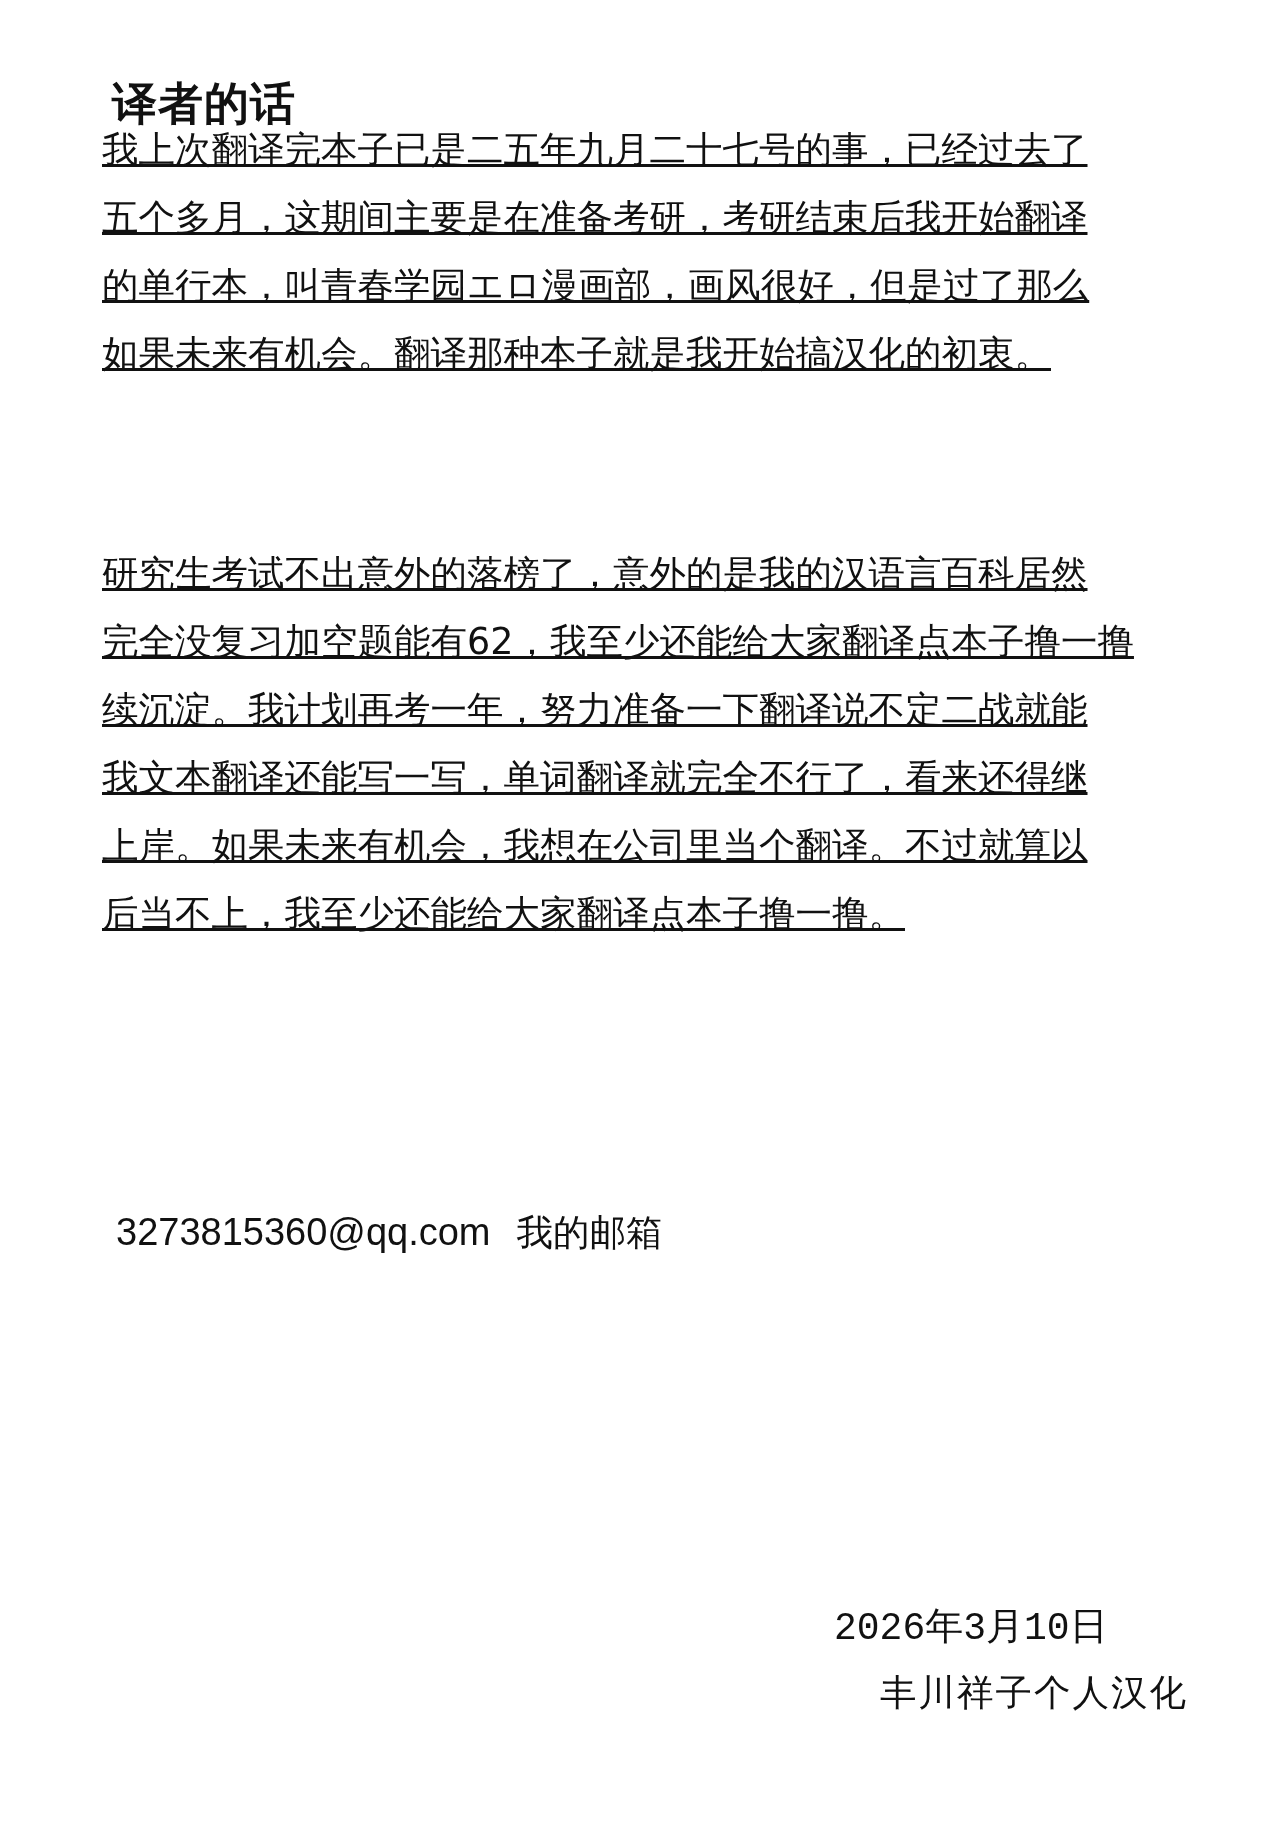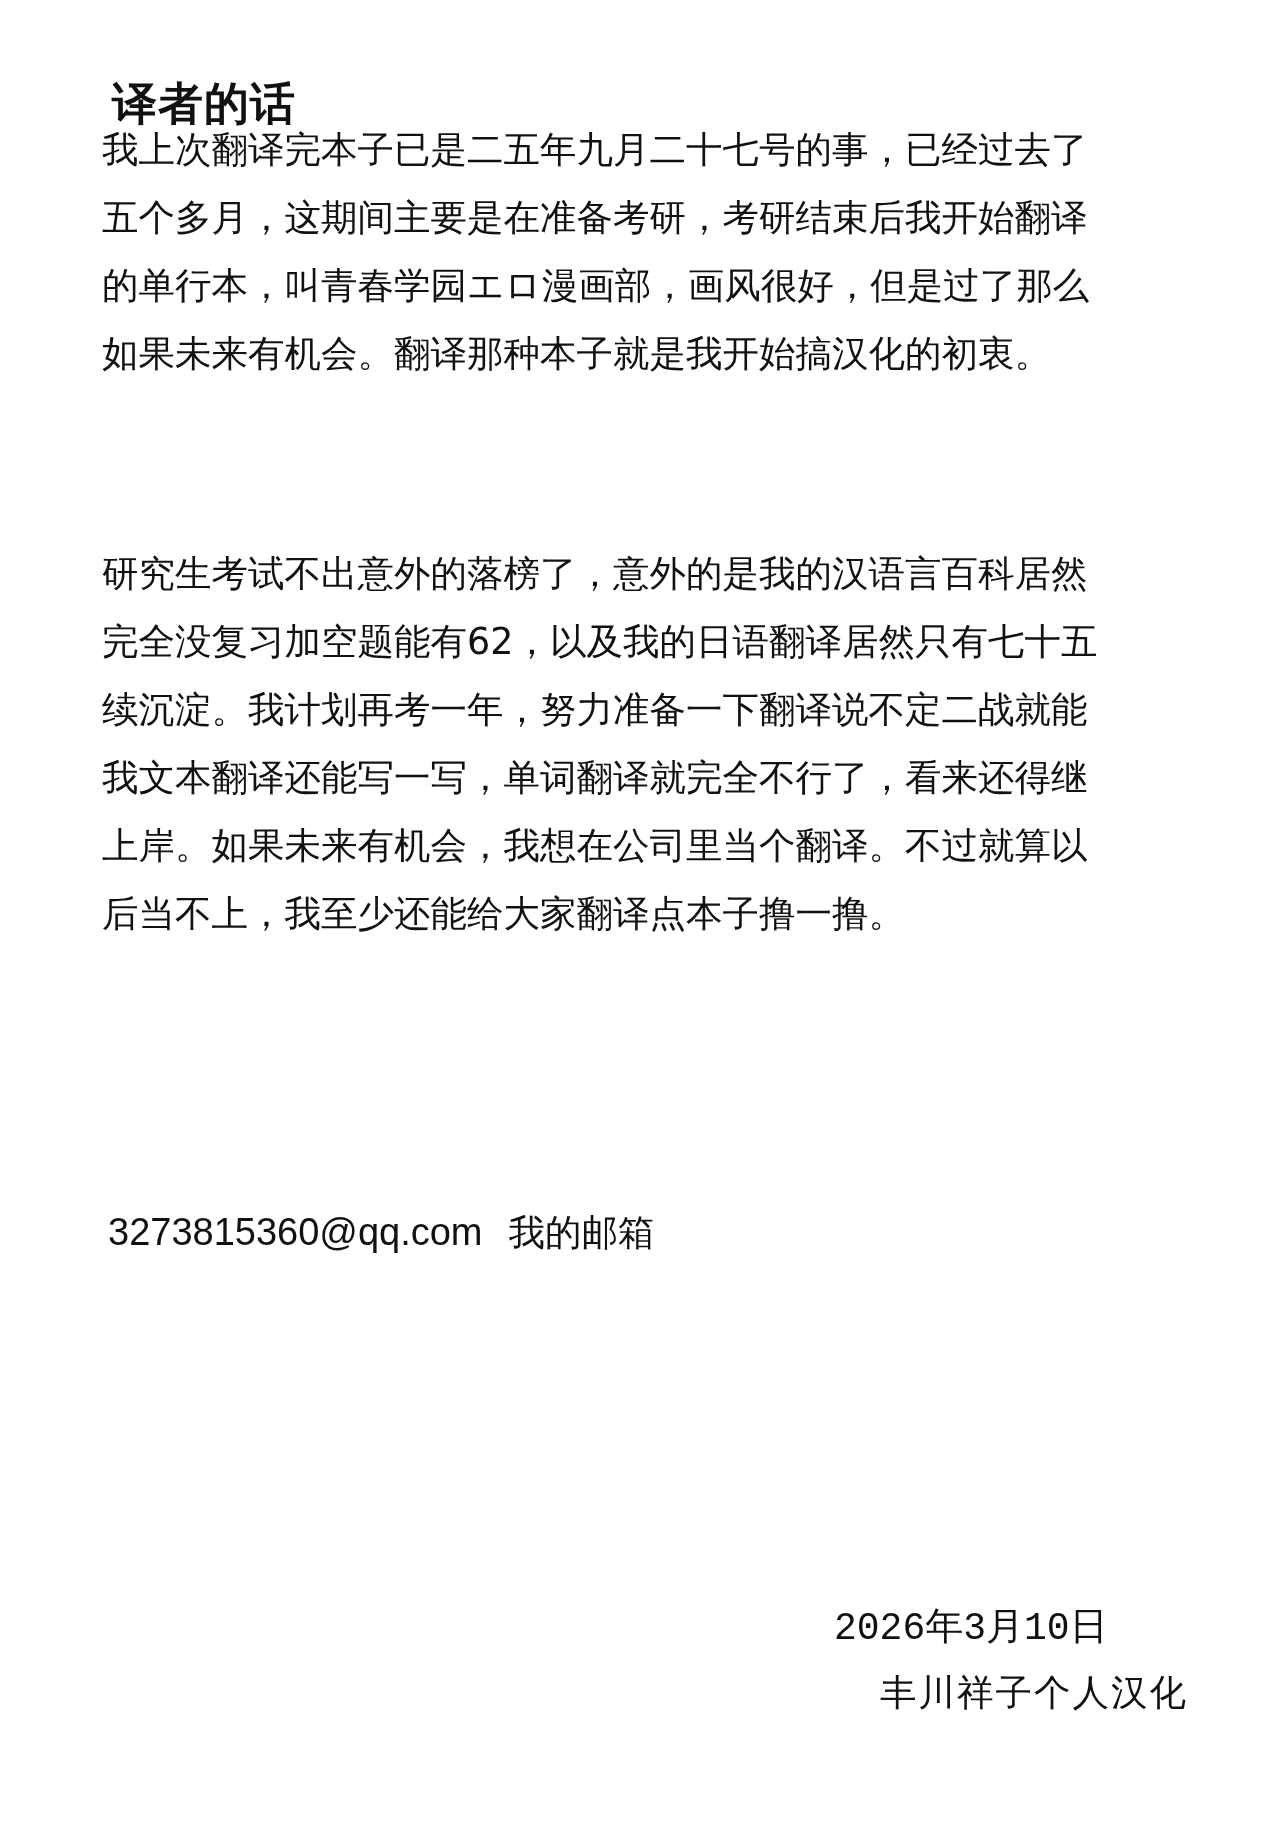--- a/index.html
+++ b/index.html
@@ -38,27 +38,28 @@
       position: absolute;
       left: 102px;
       margin: 0;
       font-size: 36.5px;
       line-height: 68px;
       white-space: nowrap;
     }
     .para .line {
       display: block;
       height: 68px;
+      text-decoration: underline;
     }
     .p1 { top: 116px; }
     .p2 { top: 540px; }
     .p3 { top: 1008px; }
     .contact {
       position: absolute;
-      left: 108px;
+      left: 116px;
       top: 1202px;
       font-size: 36.5px;
       line-height: 60px;
       white-space: nowrap;
     }
     .contact .email {
       font-family: "Liberation Sans", "DejaVu Sans", sans-serif;
       font-size: 38px;
     }
     .contact .gap {
@@ -93,21 +94,21 @@
 
   <p class="para p1">
     <span class="line">我上次翻译完本子已是二五年九月二十七号的事，已经过去了</span>
     <span class="line">五个多月，这期间主要是在准备考研，考研结束后我开始翻译</span>
     <span class="line">的单行本，叫青春学园エロ漫画部，画风很好，但是过了那么</span>
     <span class="line">如果未来有机会。翻译那种本子就是我开始搞汉化的初衷。</span>
   </p>
 
   <p class="para p2">
     <span class="line">研究生考试不出意外的落榜了，意外的是我的汉语言百科居然</span>
-    <span class="line">完全没复习加空题能有62，以及我的日语翻译居然只有七十五</span>
+    <span class="line">完全没复习加空题能有62，我至少还能给大家翻译点本子撸一撸</span>
     <span class="line">续沉淀。我计划再考一年，努力准备一下翻译说不定二战就能</span>
     <span class="line">我文本翻译还能写一写，单词翻译就完全不行了，看来还得继</span>
     <span class="line">上岸。如果未来有机会，我想在公司里当个翻译。不过就算以</span>
     <span class="line">后当不上，我至少还能给大家翻译点本子撸一撸。</span>
   </p>
 
 
   <div class="contact">
     <span class="email">3273815360@qq.com</span><span class="gap"></span><span class="email-label">我的邮箱</span>
   </div>

